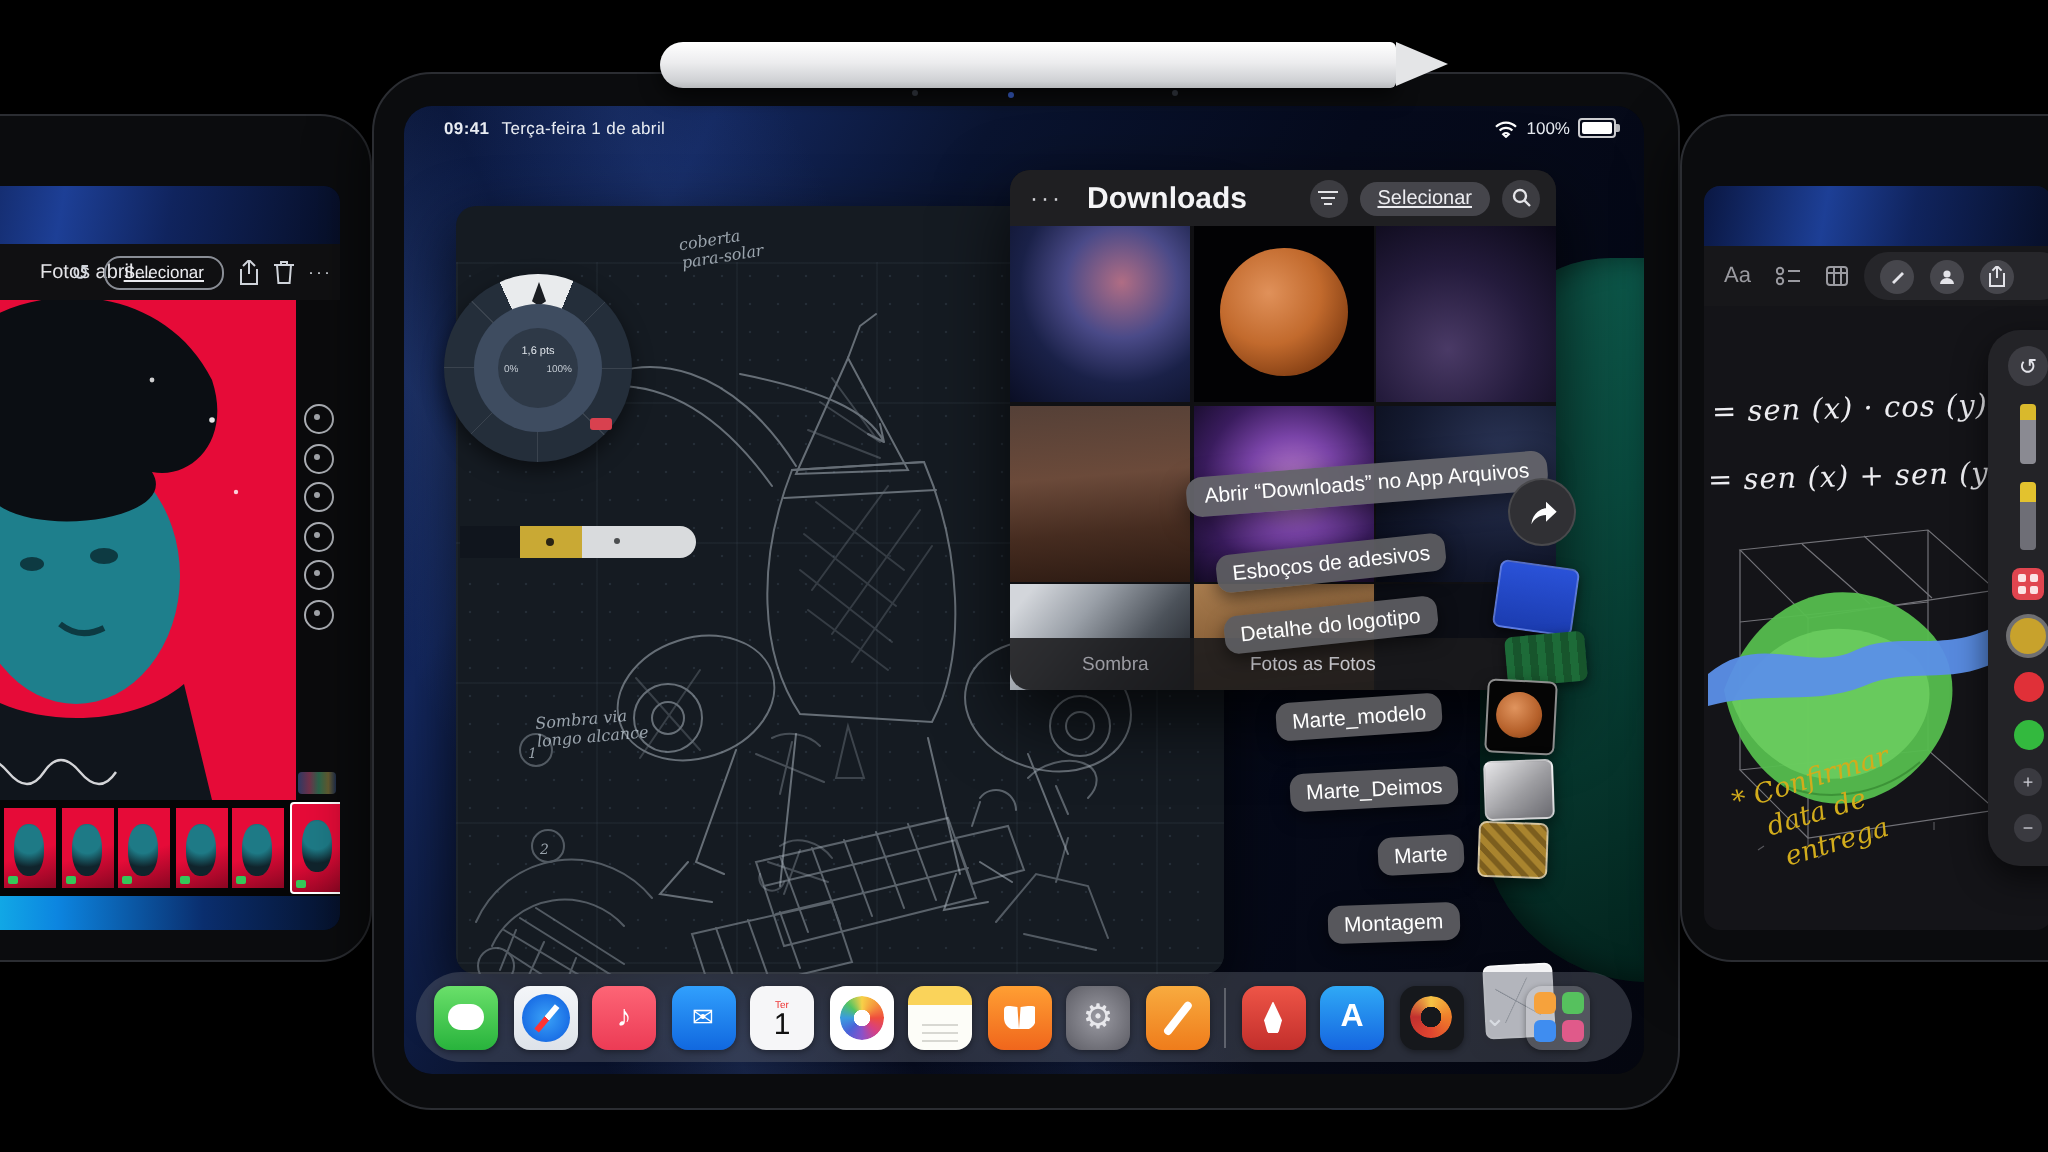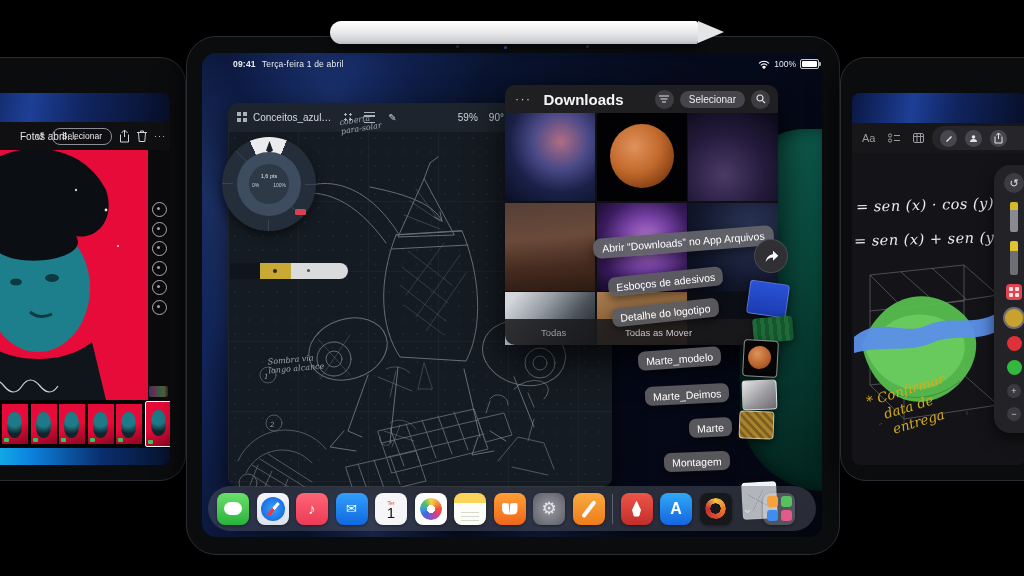--- a/index.html
+++ b/index.html
@@ -10,21 +10,21 @@
   .screen{position:absolute;background:#05070d;overflow:hidden;}
 
   
   .c-bezel{left:186px;top:36px;width:652px;height:517px;border-radius:30px;}
   .c-screen{left:202px;top:53px;width:620px;height:484px;border-radius:14px;}
   .wallpaper{position:absolute;inset:0;
     background:linear-gradient(118deg,#0a1638 0%,#13275e 18%,#0a1430 34%,#060b1d 55%,#04060f 100%);}
   .wallpaper:before{content:"";position:absolute;inset:0;
     background:linear-gradient(64deg,transparent 12%,rgba(90,130,220,.18) 20%,transparent 30%,
                rgba(70,110,200,.12) 40%,transparent 50%);}
-  .statusbar{position:absolute;left:11px;top:4px;width:100%;height:16px;color:#e8ecf2;font-size:8.5px;}
+  .statusbar{position:absolute;left:0;top:4px;width:100%;height:16px;color:#e8ecf2;font-size:8.5px;}
   .sb-left{position:absolute;left:20px;top:2px;letter-spacing:.2px;}
   .sb-left b{font-weight:700;margin-right:6px;}
   .sb-right{position:absolute;right:14px;top:2px;display:flex;align-items:center;gap:4px;}
   .batt{width:17px;height:8px;border:1px solid rgba(255,255,255,.8);border-radius:2px;position:relative;}
   .batt i{position:absolute;inset:1px;background:#fff;border-radius:1px;}
   .batt:after{content:"";position:absolute;right:-3px;top:2px;width:2px;height:4px;background:rgba(255,255,255,.7);border-radius:0 1px 1px 0;}
 
   .teal{position:absolute;left:538px;top:76px;width:84px;height:362px;
     background:linear-gradient(165deg,#0e5a4c 0%,#0a4a3e 35%,#06352c 70%,#03231d 100%);
     border-radius:70px 0 0 90px;box-shadow:inset 6px 0 14px rgba(0,0,0,.45);}
@@ -78,21 +78,21 @@
   
   .foto{position:absolute;left:303px;top:32px;width:273px;height:260px;border-radius:10px;
     background:#101013;box-shadow:0 14px 36px rgba(0,0,0,.75);}
   .foto-hd{position:absolute;left:0;top:0;right:0;height:28px;background:rgba(32,32,35,.96);
     border-radius:10px 10px 0 0;display:flex;align-items:center;z-index:3;}
   .foto-more{color:#cfcfd4;font-size:12px;letter-spacing:1.5px;margin-left:10px;}
   .foto-title{color:#f4f4f6;font-size:15px;font-weight:700;margin-left:12px;}
   .foto-hd-right{position:absolute;right:8px;display:flex;align-items:center;gap:6px;}
   .circ-btn{width:19px;height:19px;border-radius:50%;background:#3c3c41;display:flex;align-items:center;justify-content:center;}
   .pill-btn{height:17px;border-radius:9px;background:rgba(72,72,78,.95);color:#ececf0;font-size:10px;
-    display:flex;align-items:center;padding:0 9px;}
+    display:flex;align-items:center;padding:0 9px;text-decoration:underline;}
   .foto-grid{position:absolute;left:0;top:28px;right:0;bottom:0;display:grid;
     grid-template-columns:1fr 1fr 1fr;grid-auto-rows:88px;gap:1.5px;overflow:hidden;}
   .ph{width:100%;height:100%;}
   .ph1{background:radial-gradient(circle at 62% 32%,#b06d84 0%,#4a4a88 34%,#1a2148 62%,#0a0e24 100%);}
   .ph2{background:#020204;position:relative;}
   .ph2:after{content:"";position:absolute;left:13px;top:11px;width:64px;height:64px;border-radius:50%;
     background:radial-gradient(circle at 38% 35%,#e0915a 0%,#c26a2d 45%,#8a4316 75%,#5e2c0c 100%);}
   .ph3{background:radial-gradient(circle at 40% 70%,#4a3a66 0%,#241b3c 50%,#0a0816 100%);}
   .ph4{background:linear-gradient(175deg,#84615097 0%,#6b4a3a 40%,#462c20 70%,#2c1a12 100%);}
   .ph5{background:radial-gradient(circle at 55% 45%,#c284d2 0%,#7a44a8 35%,#3a1c5e 65%,#120a24 100%);}
@@ -302,36 +302,20 @@
           </svg>
         <span>100%</span>
         <span class="batt">
             <i></i>
           </span>
       </span>
     </div>
 
     <div class="concepts">
       <div class="c-canvas"></div>
-      <div class="c-toolbar">
-        <span class="sq4"></span>
-        <span class="ct-title">Conceitos_azul…</span>
-        <span class="dots9"></span>
-        <span class="hamb"></span>
-        <span class="tb-ico" style="margin-left:11px;font-size:10px;">✎</span>
-        <span class="ct-right">
-          <span>59%</span>
-          <span>90°</span>
-          <span style="font-weight:700;">PRO</span>
-          <span>⤓</span>
-          <span>⤒</span>
-          <span>⚙</span>
-          <span>?</span>
-        </span>
-      </div>
 
       <svg class="abs" style="left:0;top:28px;" width="384" height="356" viewBox="0 0 384 356">
         <g stroke="#b6c0ca" fill="none" stroke-width="1" opacity=".5" stroke-linecap="round">
           <path d="M196,48 l-26,58 56,-2 z"></path>
           <path d="M182,70 l30,20 M176,84 l36,14 M188,58 l22,30" opacity=".5"></path>
           <path d="M196,48 l6,-16 M202,32 l8,-6"></path>
           <path d="M170,102 C140,54 96,40 62,64 C96,56 128,70 158,112"></path>
           <path d="M168,104 C150,150 152,196 172,226 L238,230 C256,196 252,142 234,100 Z"></path>
           <path d="M168,104 L234,100 M164,118 L240,114"></path>
           <path d="M180,120 l44,34 M174,136 l46,36 M172,154 l46,36 M176,174 l40,30 M216,112 l-38,52 M232,124 l-44,62 M238,142 l-40,58" opacity=".4"></path>
@@ -423,22 +407,22 @@
           <span class="pill-btn">Selecionar</span>
           <span class="circ-btn">
             <svg width="10" height="10" viewBox="0 0 10 10">
                 <circle cx="4" cy="4" r="3" stroke="#e4e4e8" fill="none" stroke-width="1.2"></circle>
                 <path d="M6.3 6.3 L9 9" stroke="#e4e4e8" stroke-width="1.2"></path>
               </svg>
           </span>
         </span>
       </div>
       <div class="foto-bottom">
-        <span class="fb-move">Todas</span>
-        <span class="fb-album">Todas as Mover</span>
+        <span class="fb-move">Sombra</span>
+        <span class="fb-album">Fotos as Fotos</span>
       </div>
     </div>
 
     <span class="sticker st-blue"></span>
     <span class="sticker st-green"></span>
 
     <div class="tooltip">Abrir “Downloads” no App Arquivos</div>
     <div class="share-fab">
       <svg width="16" height="13" viewBox="0 0 24 19">
         <path d="M4,18 C5,9 12,6 15,6 L15,1 L23,8.5 L15,16 L15,11 C10,11 6,14 4,18 Z" fill="#fff"></path>

